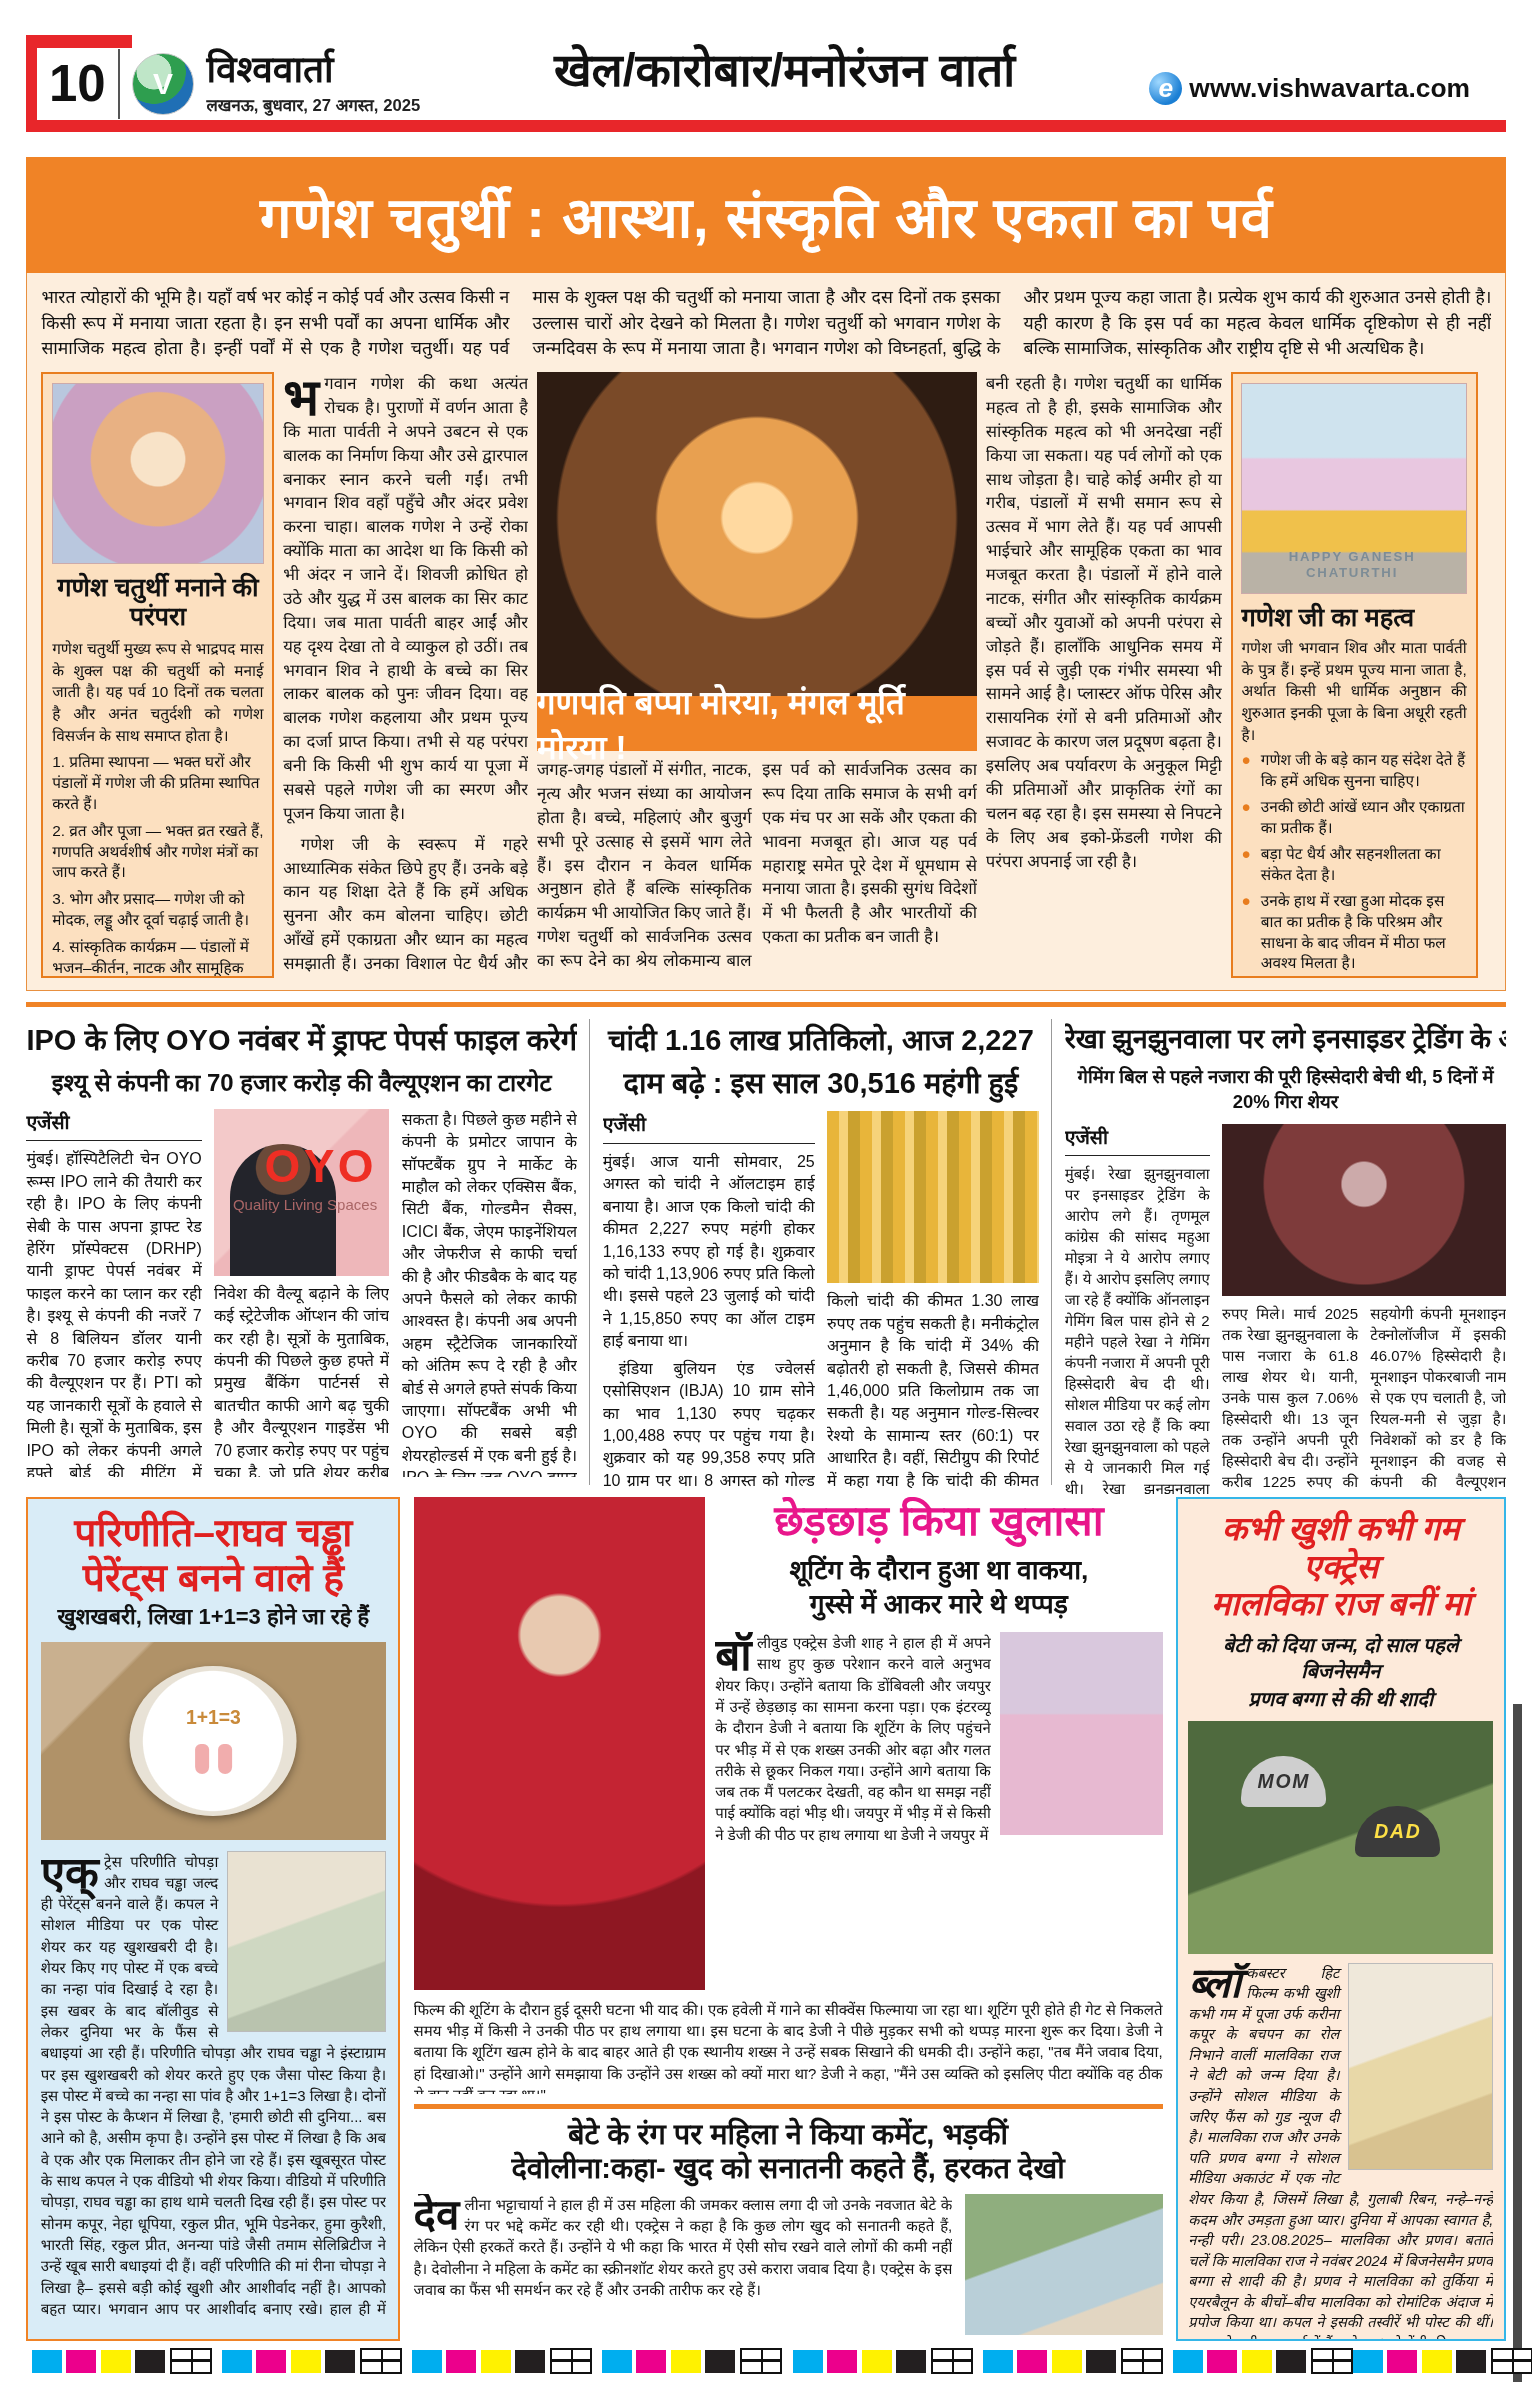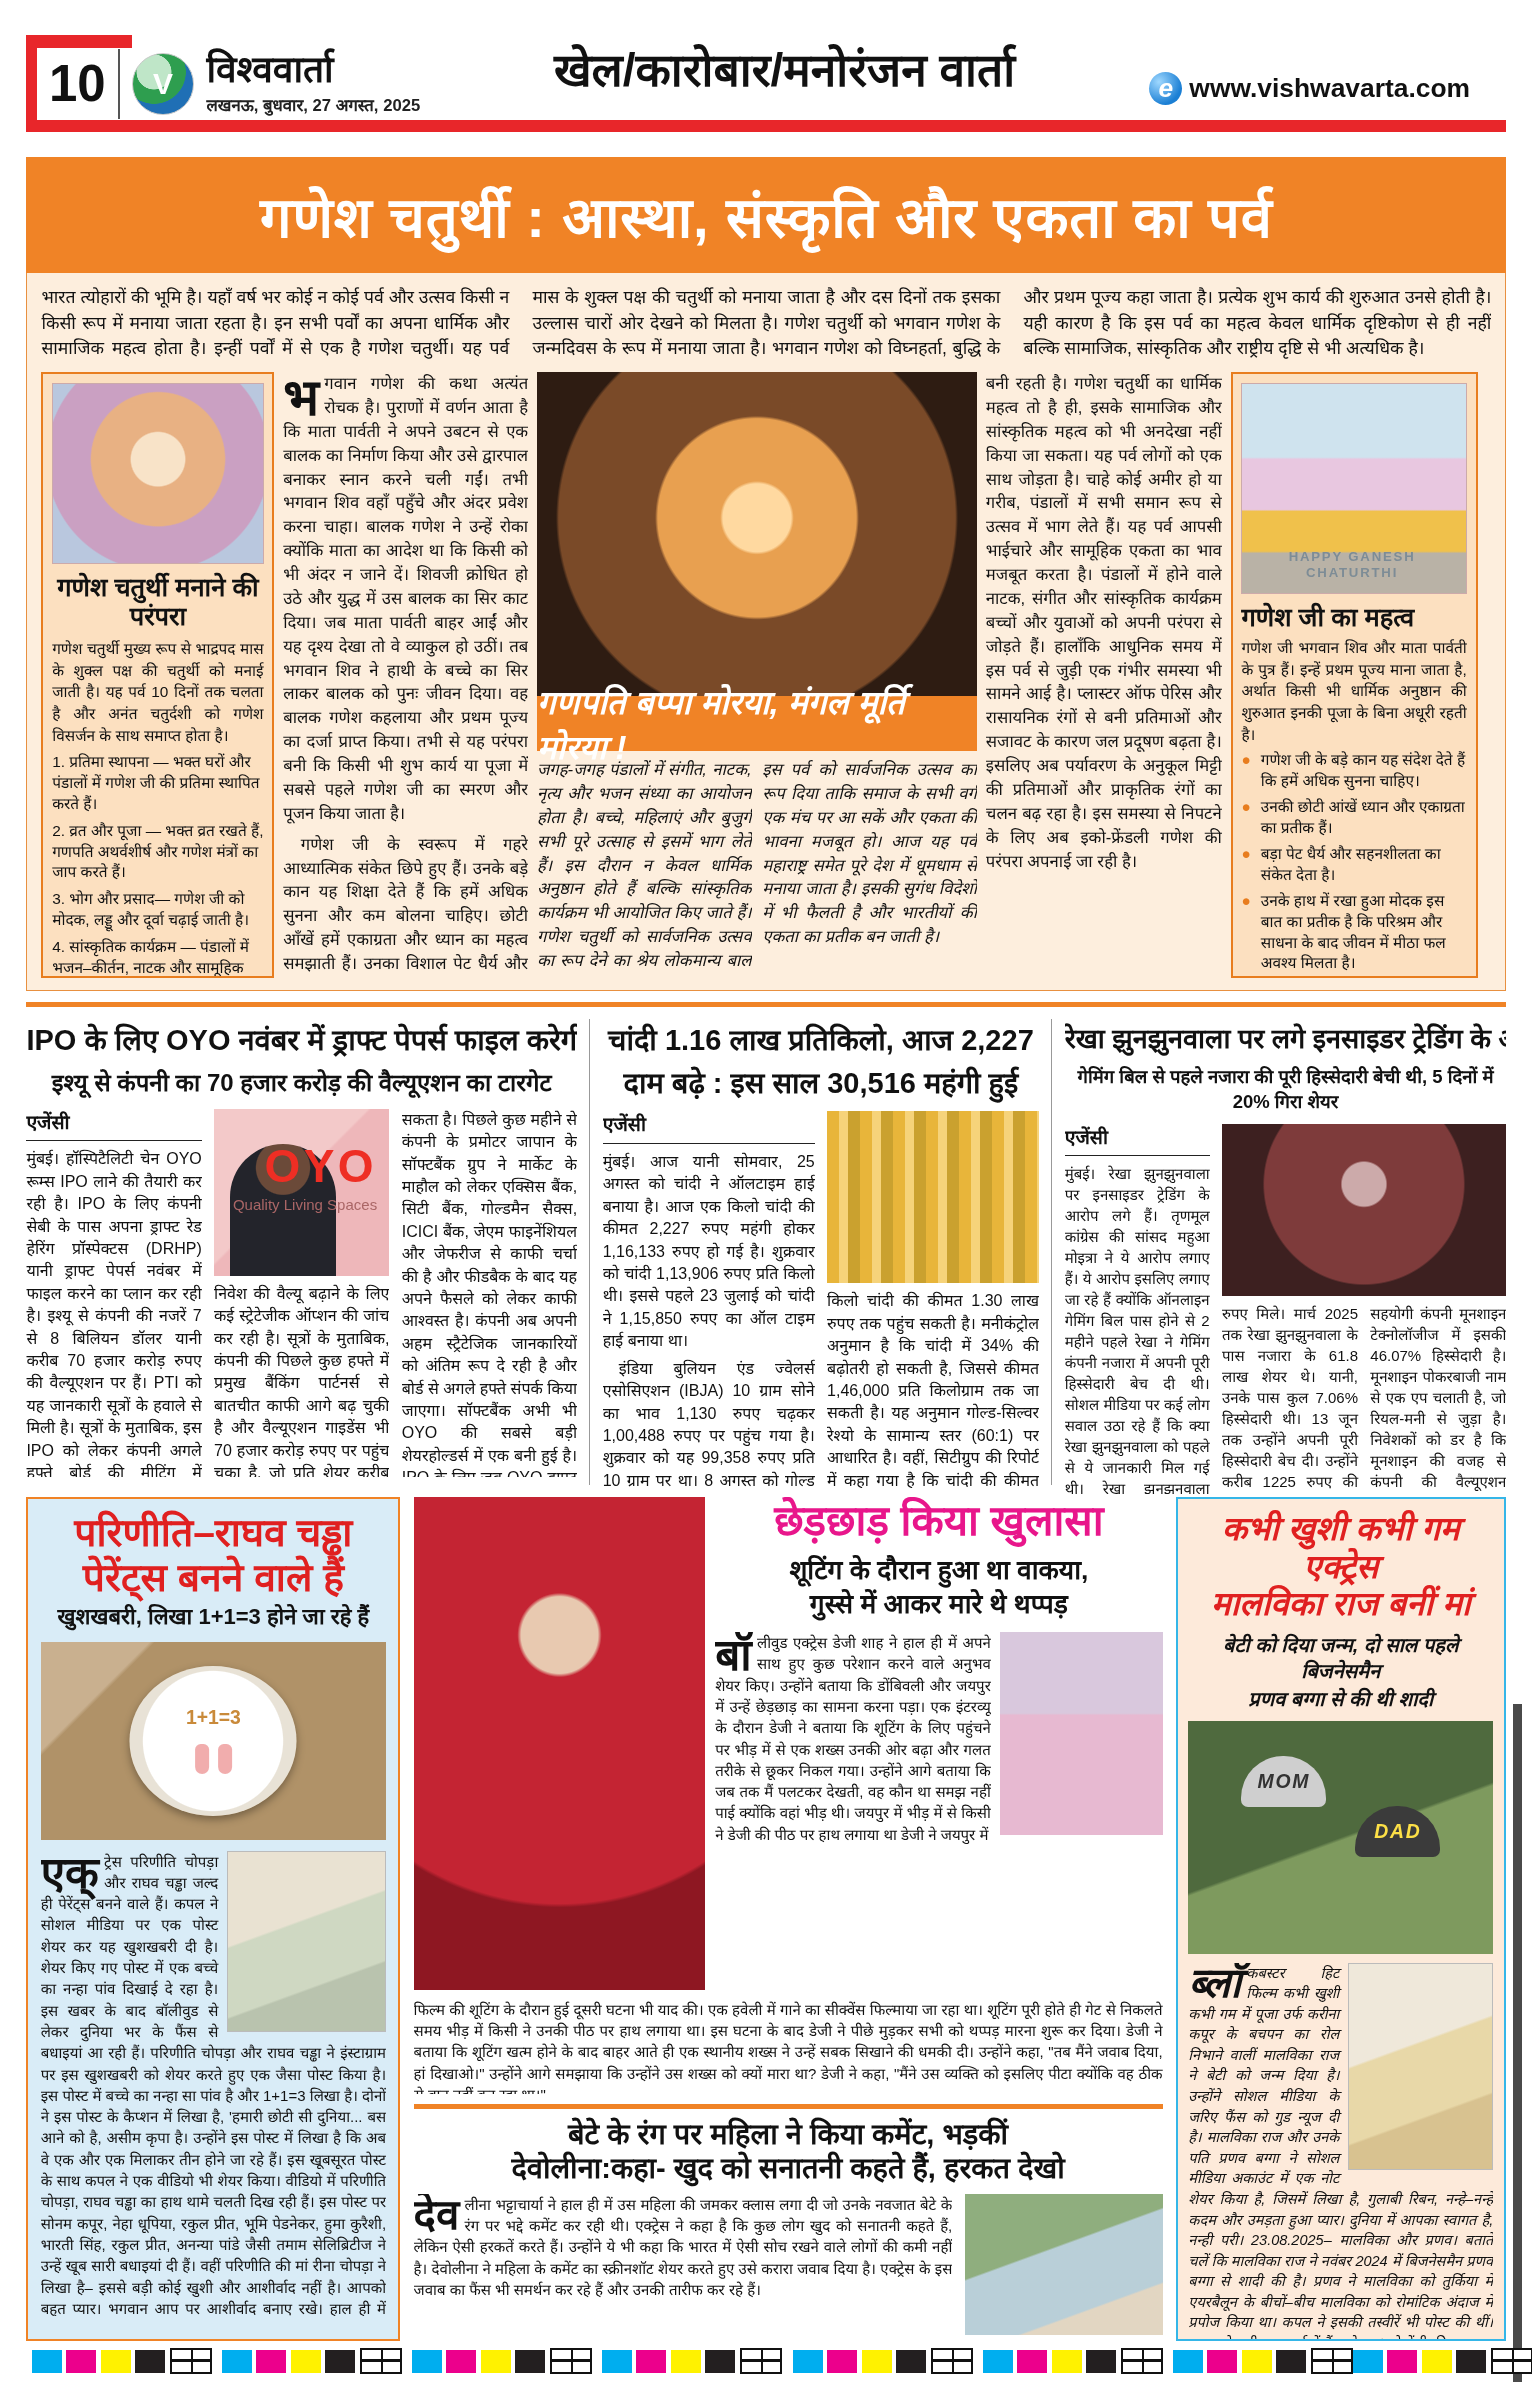--- a/index.html
+++ b/index.html
@@ -153,21 +153,21 @@
 
         </div>
 
         <div class="body-col clip" style="width:245px;">
           <span class="dropcap">भ</span>
           <span>गवान गणेश की कथा अत्यंत रोचक है। पुराणों में वर्णन आता है कि माता पार्वती ने अपने उबटन से एक बालक का निर्माण किया और उसे द्वारपाल बनाकर स्नान करने चली गईं। तभी भगवान शिव वहाँ पहुँचे और अंदर प्रवेश करना चाहा। बालक गणेश ने उन्हें रोका क्योंकि माता का आदेश था कि किसी को भी अंदर न जाने दें। शिवजी क्रोधित हो उठे और युद्ध में उस बालक का सिर काट दिया। जब माता पार्वती बाहर आईं और यह दृश्य देखा तो वे व्याकुल हो उठीं। तब भगवान शिव ने हाथी के बच्चे का सिर लाकर बालक को पुनः जीवन दिया। वह बालक गणेश कहलाया और प्रथम पूज्य का दर्जा प्राप्त किया। तभी से यह परंपरा बनी कि किसी भी शुभ कार्य या पूजा में सबसे पहले गणेश जी का स्मरण और पूजन किया जाता है।</span>
           <p style="margin:7px 0 0;text-indent:17.6px;">गणेश जी के स्वरूप में गहरे आध्यात्मिक संकेत छिपे हुए हैं। उनके बड़े कान यह शिक्षा देते हैं कि हमें अधिक सुनना और कम बोलना चाहिए। छोटी आँखें हमें एकाग्रता और ध्यान का महत्व समझाती हैं। उनका विशाल पेट धैर्य और सहनशीलता का प्रतीक है। हाथ में रखा मोदक साधना और परिश्रम के बाद मिलने वाले मधुर फल की ओर संकेत करता है। मूषक, जो उनका वाहन है, यह सिखाता है कि सबसे छोटा प्राणी भी महान कार्य का साधन बन सकता है और अहंकार चाहे कितना भी बड़ा क्यों न हो, उसे नियंत्रित किया जा सकता है।</p>
           
         </div>
 
-        <div style="width:440px;font-style:italic;">
+        <div style="width:440px;">
           <div class="photo ph-ganesh-main" style="height:324px;"></div>
           <div class="caption-band" style="height:55px;">
             <span>गणपति बप्पा मोरया, मंगल मूर्ति मोरया !</span>
           </div>
           <div class="below-row body-col">
             <div class="clip">जगह-जगह पंडालों में संगीत, नाटक, नृत्य और भजन संध्या का आयोजन होता है। बच्चे, महिलाएं और बुजुर्ग सभी पूरे उत्साह से इसमें भाग लेते हैं। इस दौरान न केवल धार्मिक अनुष्ठान होते हैं बल्कि सांस्कृतिक कार्यक्रम भी आयोजित किए जाते हैं। गणेश चतुर्थी को सार्वजनिक उत्सव का रूप देने का श्रेय लोकमान्य बाल गंगाधर तिलक को जाता है। 1893 में उन्होंने</div>
             <div class="clip">इस पर्व को सार्वजनिक उत्सव का रूप दिया ताकि समाज के सभी वर्ग एक मंच पर आ सकें और एकता की भावना मजबूत हो। आज यह पर्व महाराष्ट्र समेत पूरे देश में धूमधाम से मनाया जाता है। इसकी सुगंध विदेशों में भी फैलती है और भारतीयों की एकता का प्रतीक बन जाती है।</div>
           </div>
         </div>
 

